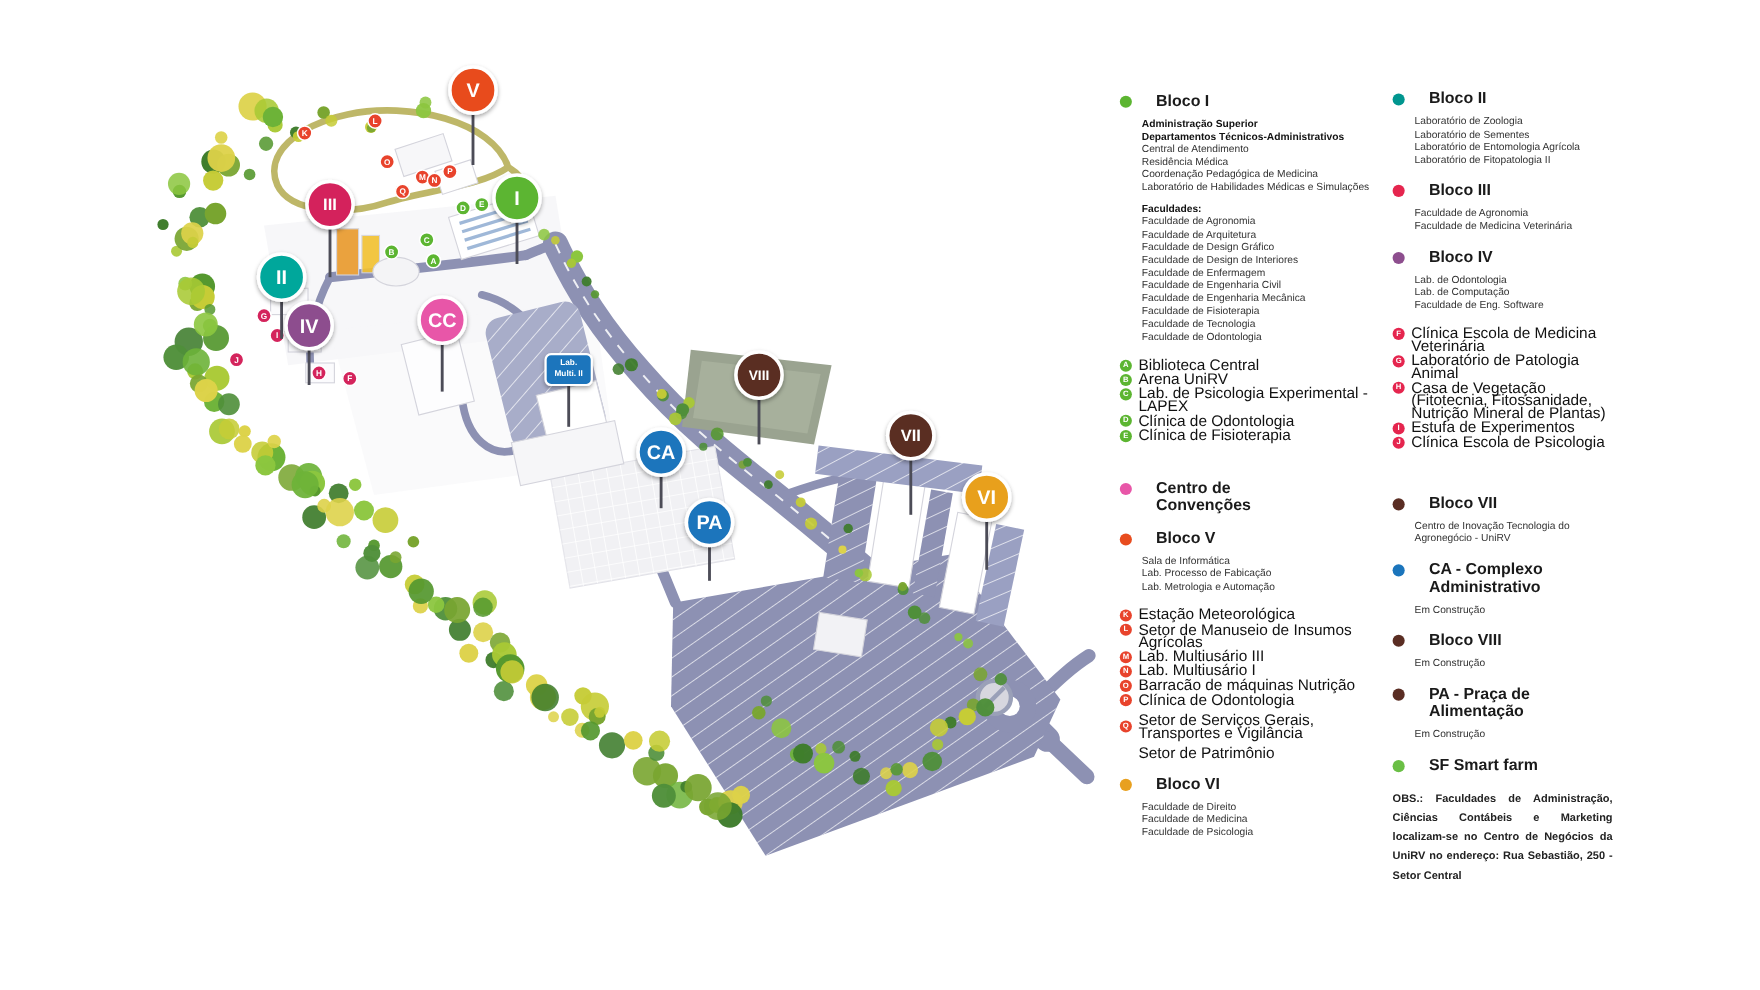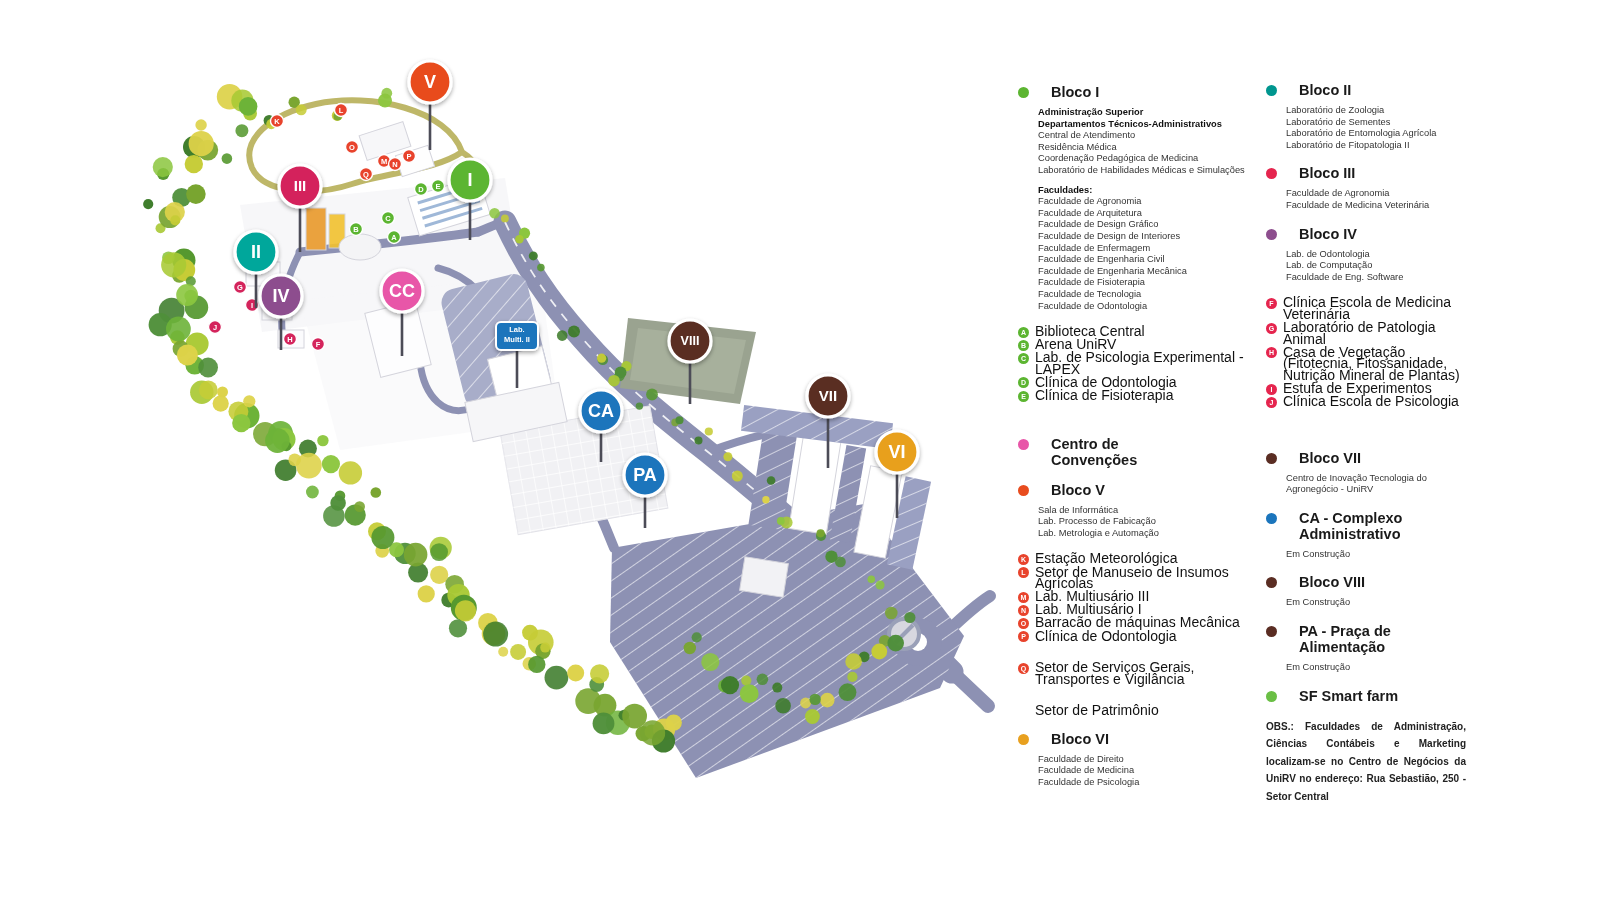--- a/index.html
+++ b/index.html
@@ -16,21 +16,21 @@
   .sp-lg{margin-top:34px;}
   .sp-sm{margin-top:42px;}
   .sec-head{display:flex;gap:22px;align-items:flex-start;}
   .dot{flex:0 0 auto;width:11px;height:11px;border-radius:50%;margin-top:3px;}
   .sec-title{font-size:14.5px;font-weight:bold;line-height:16px;color:#1a1a1a;white-space:pre-line;}
   .sec-items{margin:7px 0 0 20px;}
   .item{font-size:9.3px;line-height:11.6px;color:#333;}
   .item.b{font-weight:bold;color:#111;}
   .item.gap{margin-top:8px;}
   .lrow{display:flex;gap:6px;align-items:flex-start;margin-bottom:1.5px;}
-  .lrow.gap{margin-top:20px;}
+  .lrow.gap{margin-top:7px;align-items:center;}
   .badge{flex:0 0 auto;width:11px;height:11px;border-radius:50%;color:#fff;font-size:7px;
          font-weight:bold;display:flex;align-items:center;justify-content:center;margin-top:.5px;}
   .badge.empty{background:transparent;}
   .lrow .txt{font-size:14px;line-height:11.6px;font-weight:normal;color:#111;}
   .note{font-size:10px;line-height:17.6px;text-align:justify;font-weight:bold;color:#222;
         margin:10px 0 0 0;}
 </style>
 </head>
 <body>
 
@@ -521,21 +521,21 @@
         <div class="lrow">
           <span class="badge" style="background: rgb(232, 67, 44);">M</span>
           <span class="txt">Lab. Multiusário III</span>
         </div>
         <div class="lrow">
           <span class="badge" style="background: rgb(232, 67, 44);">N</span>
           <span class="txt">Lab. Multiusário I</span>
         </div>
         <div class="lrow">
           <span class="badge" style="background: rgb(232, 67, 44);">O</span>
-          <span class="txt">Barracão de máquinas Mecânica</span>
+          <span class="txt">Barracão de máquinas Nutrição</span>
         </div>
         <div class="lrow">
           <span class="badge" style="background: rgb(232, 67, 44);">P</span>
           <span class="txt">Clínica de Odontologia</span>
         </div>
         <div class="lrow gap">
           <span class="badge" style="background: rgb(232, 67, 44);">Q</span>
           <span class="txt">Setor de Serviços Gerais, Transportes e Vigilância</span>
         </div>
         <div class="lrow gap">

